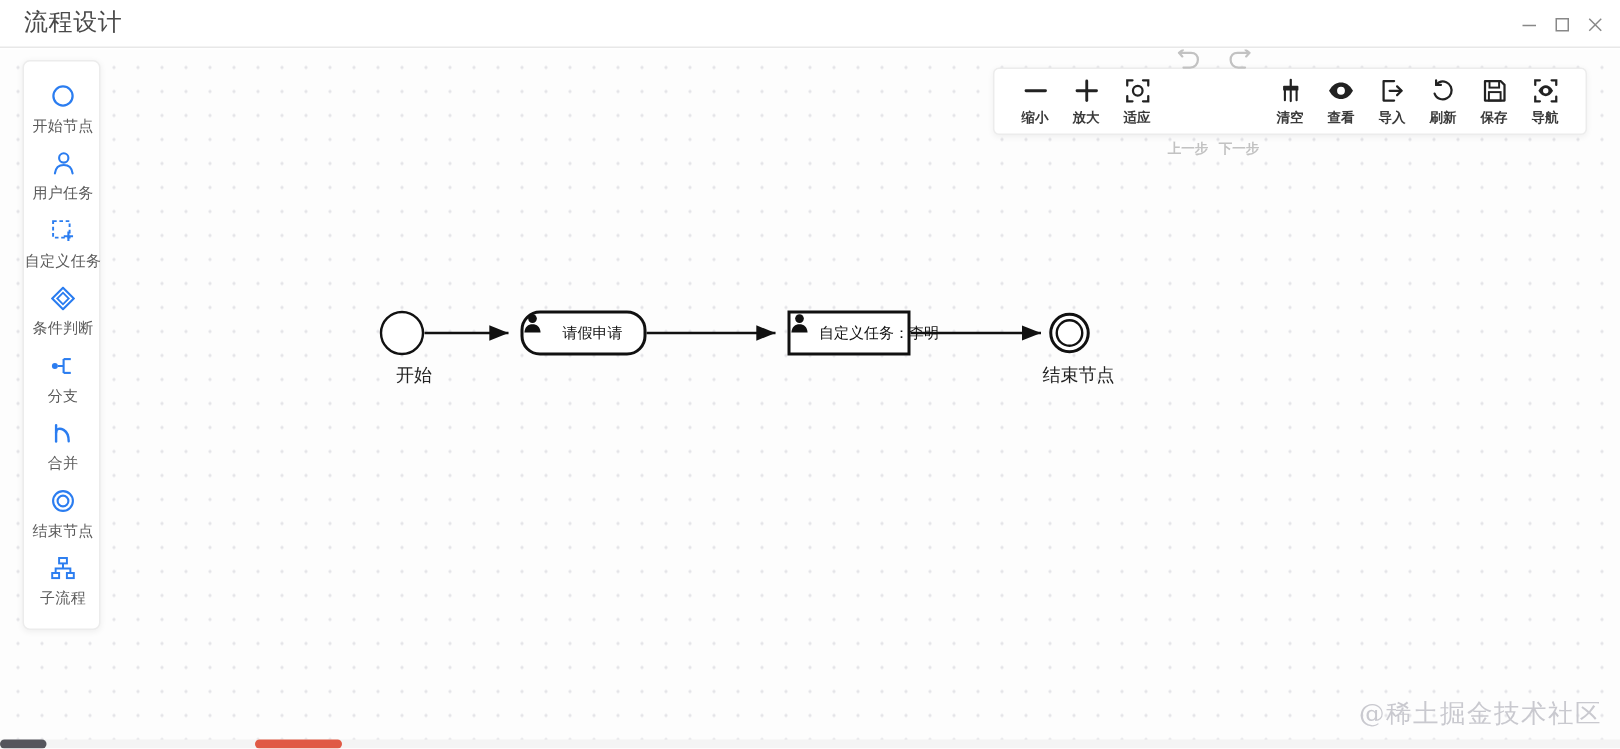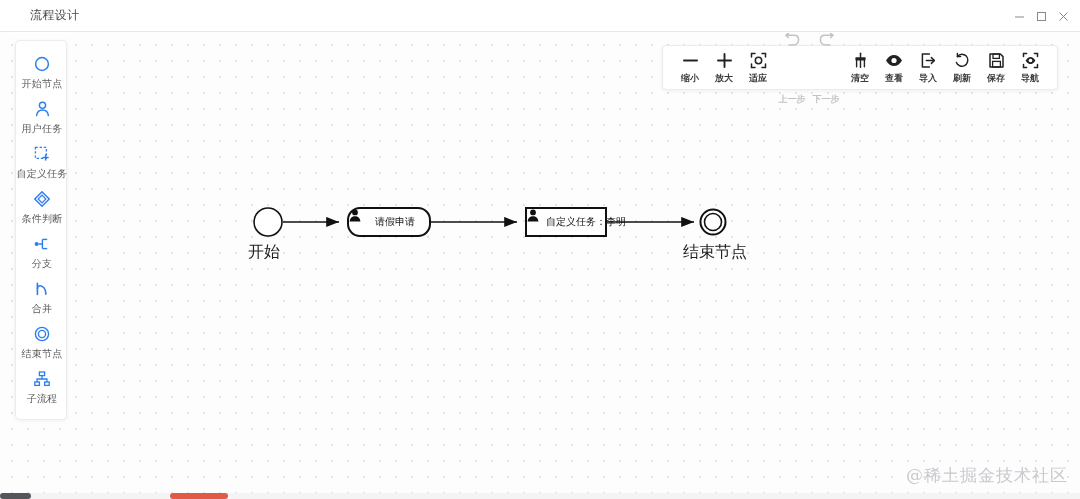--- a/index.html
+++ b/index.html
@@ -17,22 +17,22 @@
 
   
   .titlebar {
     position: absolute; top: 0; left: 0;
     width: 1080px; height: 32px;
     background: #ffffff;
     border-bottom: 1px solid #e8e8e8;
     display: flex; align-items: center;
   }
   .titlebar .app-title {
-    margin-left: 30px;
-    font-size: 12px;
+    margin-left: 16px;
+    font-size: 16px;
     color: #4a4a4a;
     letter-spacing: 0.4px;
   }
   .win-controls {
     position: absolute; right: 6px; top: 0;
     height: 32px;
     display: flex; align-items: center; gap: 0px;
   }
   .win-btn {
     width: 22px; height: 22px;
@@ -120,24 +120,24 @@
   }
   .tb-item.disabled .tb-icon { color: #c2c2c2; }
   .tb-item.disabled .tb-label { color: #c2c2c2; margin-top: 44px; }
 
   
   .flow { position: absolute; left: 0; top: 0; width: 1080px; height: 466px; }
   .flow svg { position: absolute; left: 0; top: 0; }
 
   .node-label {
     position: absolute;
-    font-size: 16px;
+    font-size: 12px;
     color: #222222;
     white-space: nowrap;
-    text-align: left;
+    text-align: right;
   }
   .task-box {
     position: absolute;
     background: #ffffff;
     border: 2px solid #111111;
     display: flex; align-items: center;
     padding-left: 7px;
     cursor: pointer;
   }
   .task-icon {

